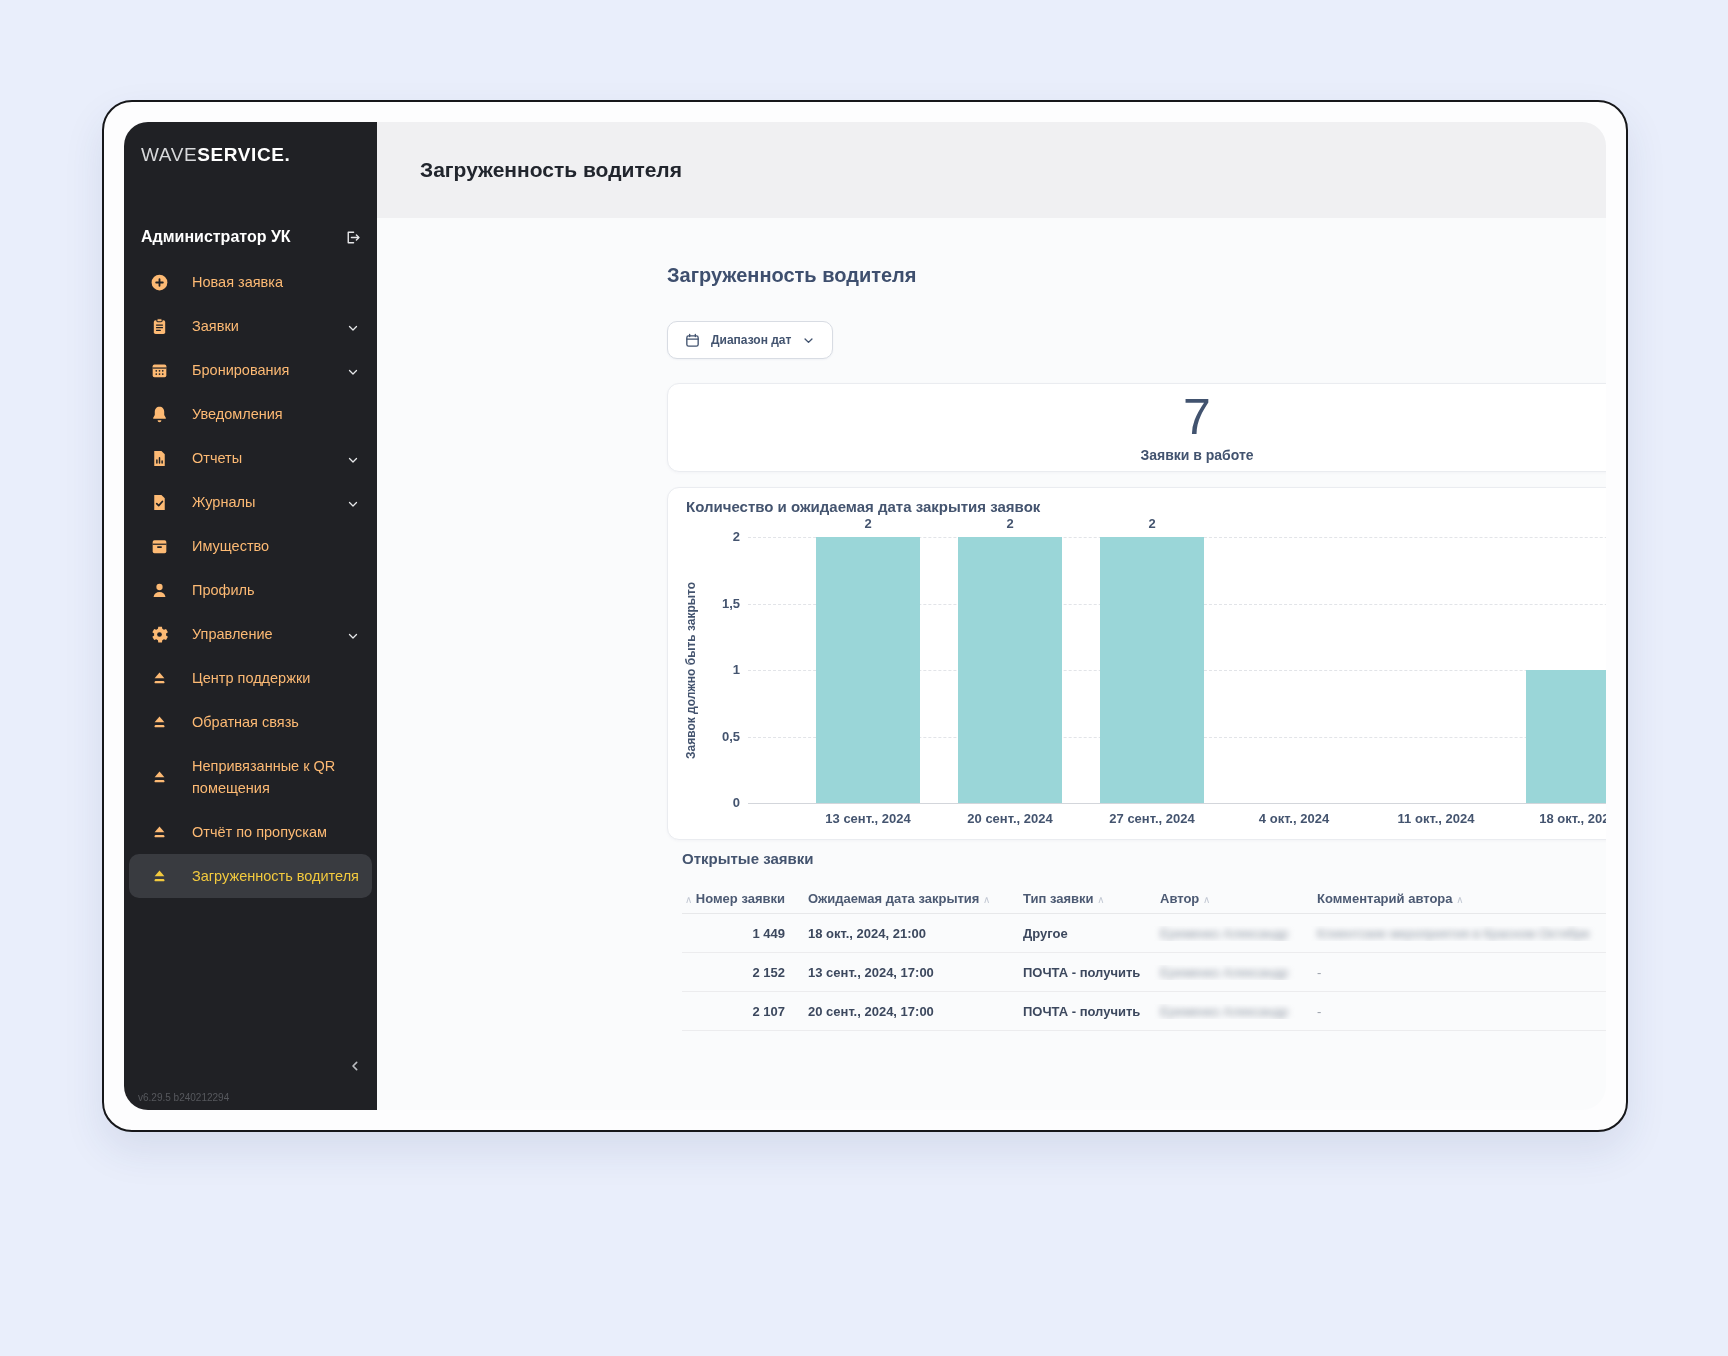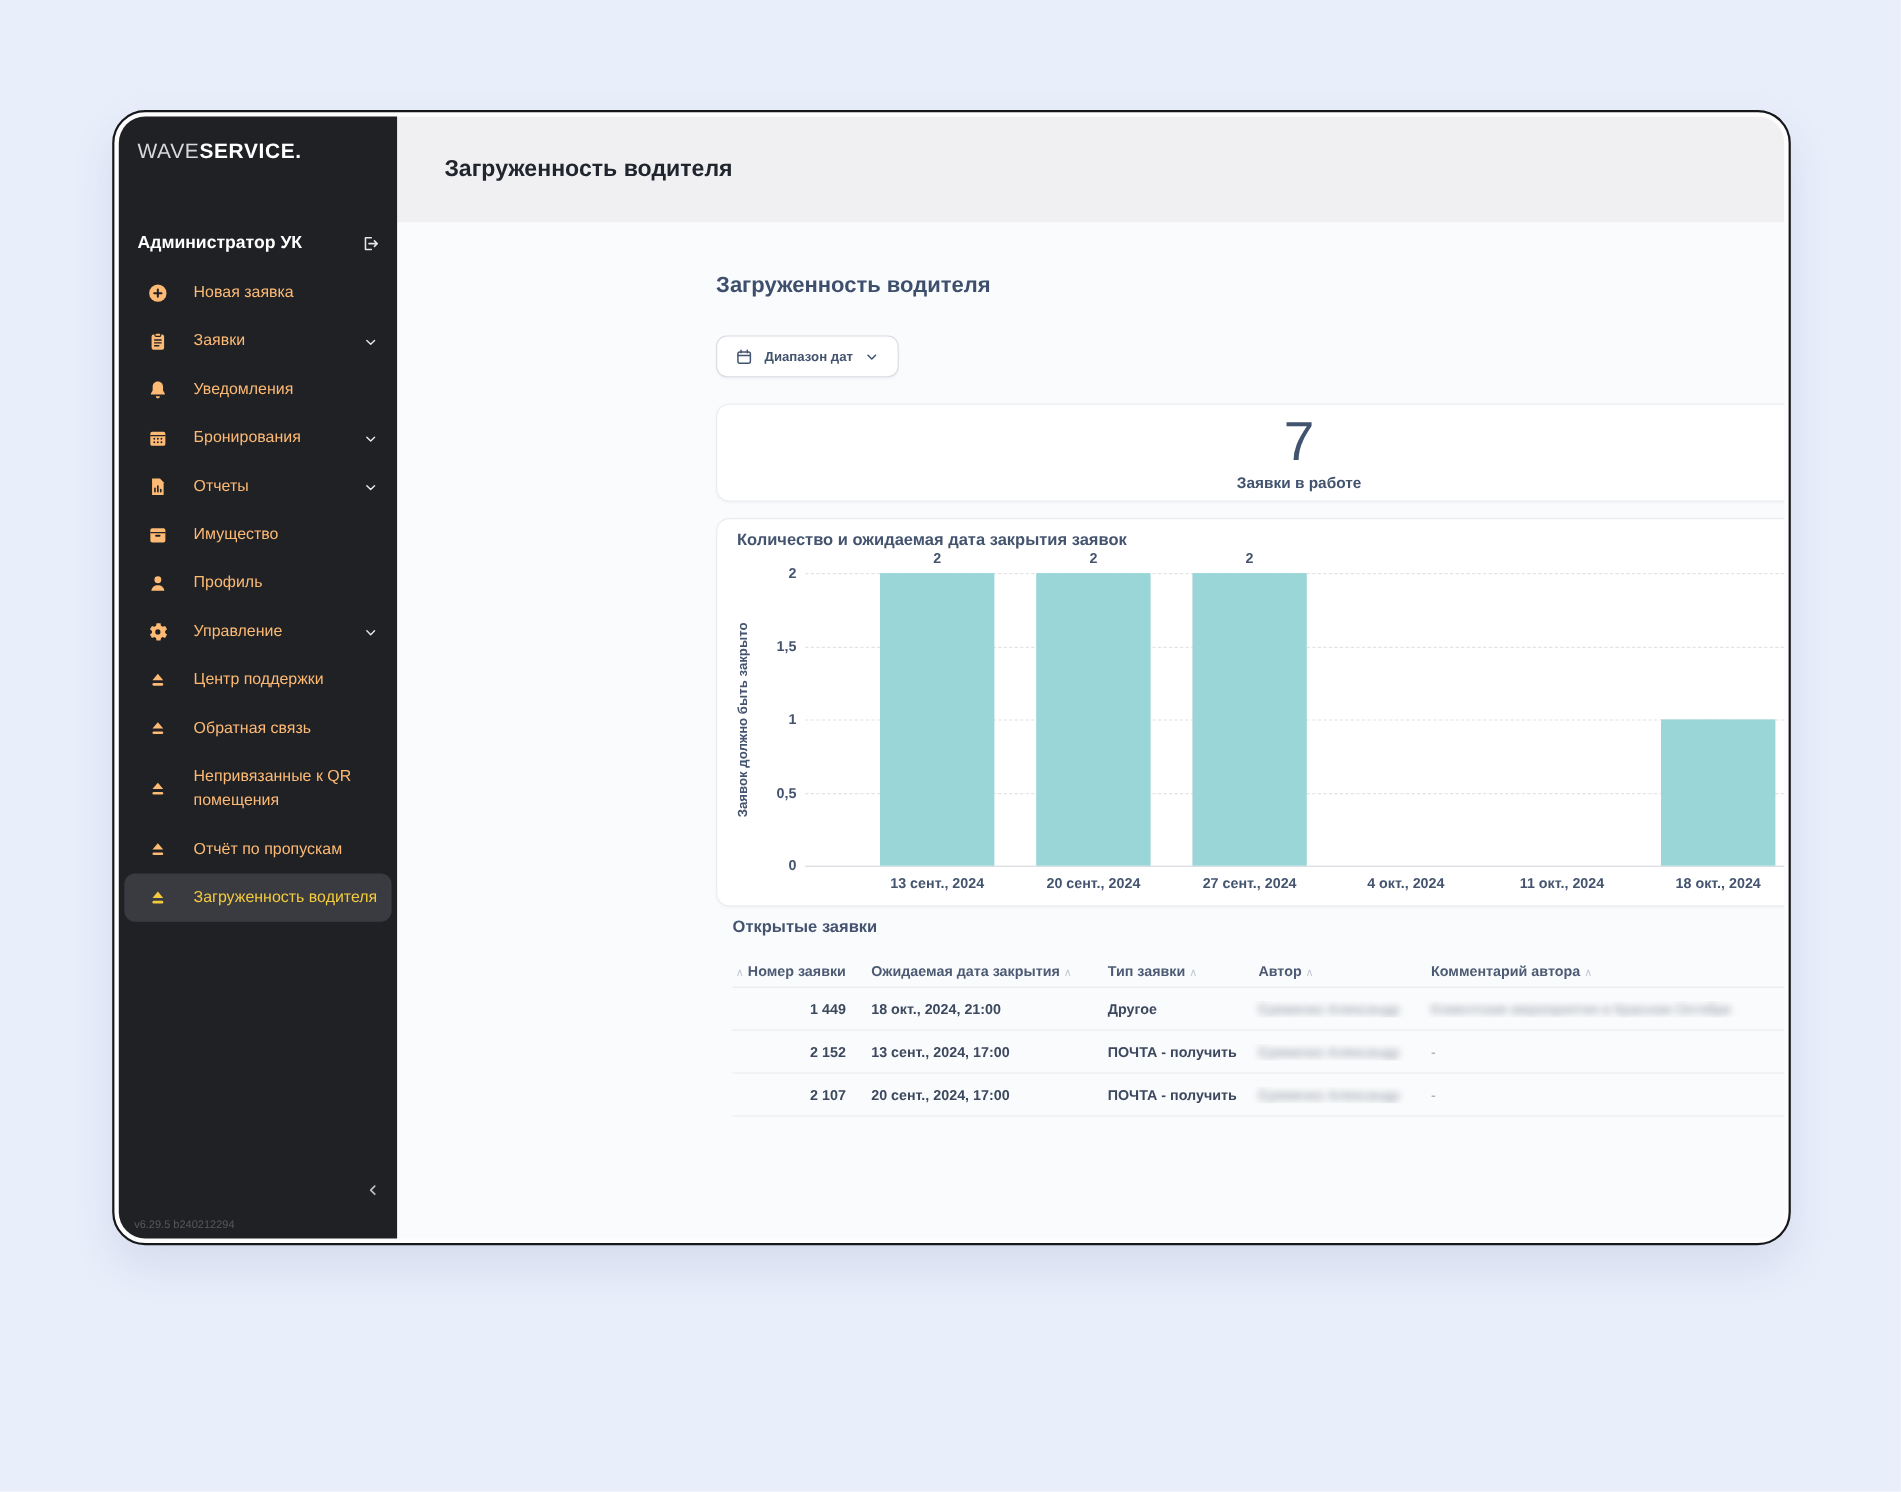--- a/index.html
+++ b/index.html
@@ -6,21 +6,21 @@
   html,body { width:1728px; height:1356px; }
   body {
     background:#e9eefb;
     font-family:"Liberation Sans","DejaVu Sans",sans-serif;
     overflow:hidden;
   }
   .app-window {
     position:absolute; left:102px; top:100px; width:1526px; height:1032px;
     background:#fdfdfe; border:2.5px solid #16171a; border-radius:30px;
     box-shadow:0 18px 40px rgba(40,60,110,.10);
-    padding:4px; display:flex; overflow:hidden;
+    padding:20px; display:flex; overflow:hidden;
   }
   
   .sidebar {
     position:relative; width:253px; flex:0 0 253px; height:100%;
     background:#202125; border-radius:24px 0 0 24px;
     color:#f4f5f6; padding-top:22px; overflow:hidden;
   }
   .logo { padding-left:17px; font-size:19px; letter-spacing:.6px; color:#ececee; white-space:nowrap; }
   .logo .thin { font-weight:300; color:#d8d9db; }
   .logo .bold { font-weight:700; color:#fff; }
@@ -146,54 +146,66 @@
             </svg>
           </span>
           <span class="mi-label">Заявки</span>
           <span class="mi-chevron"><svg viewBox="0 0 24 24" width="12" height="12" fill="none" stroke="currentColor" stroke-width="2.6" stroke-linecap="round" stroke-linejoin="round">
               <path d="M5 9l7 7 7-7"></path>
             </svg></span>
         </div>
         <div class="menu-item">
           <span class="mi-icon">
             <svg viewBox="0 0 24 24" width="21" height="21">
-              <path d="M12 3.2c-3.3 0-5.4 2.4-5.4 5.7v3.7L4.8 15.6v1.2h14.4v-1.2l-1.8-3V8.9c0-3.3-2.1-5.7-5.4-5.7z" fill="currentColor"></path>
-              <path d="M9.8 18.6a2.2 2.2 0 004.4 0z" fill="currentColor"></path>
-            </svg>
-          </span>
-          <span class="mi-label">Уведомления</span>
-        </div>
-        <div class="menu-item">
-          <span class="mi-icon">
-            <svg viewBox="0 0 24 24" width="21" height="21">
               <rect x="4.2" y="5.2" width="15.6" height="14.6" rx="2" fill="currentColor"></rect>
               <path d="M4.2 9.2h15.6" stroke="#202125" stroke-width="1.4"></path>
               <g fill="#202125">
                 <circle cx="8.3" cy="12.4" r="1"></circle>
                 <circle cx="12" cy="12.4" r="1"></circle>
                 <circle cx="15.7" cy="12.4" r="1"></circle>
                 <circle cx="8.3" cy="16" r="1"></circle>
                 <circle cx="12" cy="16" r="1"></circle>
                 <circle cx="15.7" cy="16" r="1"></circle>
               </g>
             </svg>
           </span>
           <span class="mi-label">Бронирования</span>
           <span class="mi-chevron"><svg viewBox="0 0 24 24" width="12" height="12" fill="none" stroke="currentColor" stroke-width="2.6" stroke-linecap="round" stroke-linejoin="round">
               <path d="M5 9l7 7 7-7"></path>
             </svg></span>
         </div>
         <div class="menu-item">
           <span class="mi-icon">
             <svg viewBox="0 0 24 24" width="21" height="21">
+              <path d="M12 3.2c-3.3 0-5.4 2.4-5.4 5.7v3.7L4.8 15.6v1.2h14.4v-1.2l-1.8-3V8.9c0-3.3-2.1-5.7-5.4-5.7z" fill="currentColor"></path>
+              <path d="M9.8 18.6a2.2 2.2 0 004.4 0z" fill="currentColor"></path>
+            </svg>
+          </span>
+          <span class="mi-label">Уведомления</span>
+        </div>
+        <div class="menu-item">
+          <span class="mi-icon">
+            <svg viewBox="0 0 24 24" width="21" height="21">
               <path d="M6 3.3h8.2l3.8 3.9v13.5H6z" fill="currentColor"></path>
               <path d="M9 17.2v-3.6M12 17.2v-6M15 17.2v-2.4" stroke="#202125" stroke-width="1.7" stroke-linecap="round"></path>
             </svg>
           </span>
           <span class="mi-label">Отчеты</span>
+          <span class="mi-chevron"><svg viewBox="0 0 24 24" width="12" height="12" fill="none" stroke="currentColor" stroke-width="2.6" stroke-linecap="round" stroke-linejoin="round">
+              <path d="M5 9l7 7 7-7"></path>
+            </svg></span>
+        </div>
+        <div class="menu-item">
+          <span class="mi-icon">
+            <svg viewBox="0 0 24 24" width="21" height="21">
+              <path d="M6 3.3h8.2l3.8 3.9v13.5H6z" fill="currentColor"></path>
+              <path d="M8.8 13.2l2.3 2.4 4.2-4.8" stroke="#202125" stroke-width="1.9" fill="none" stroke-linecap="round" stroke-linejoin="round"></path>
+            </svg>
+          </span>
+          <span class="mi-label">Журналы</span>
           <span class="mi-chevron"><svg viewBox="0 0 24 24" width="12" height="12" fill="none" stroke="currentColor" stroke-width="2.6" stroke-linecap="round" stroke-linejoin="round">
               <path d="M5 9l7 7 7-7"></path>
             </svg></span>
         </div>
         <div class="menu-item">
           <span class="mi-icon">
             <svg viewBox="0 0 24 24" width="21" height="21">
               <rect x="4.2" y="4.8" width="15.6" height="14.8" rx="2" fill="currentColor"></rect>
               <path d="M4.2 9.4h15.6" stroke="#202125" stroke-width="1.4"></path>
               <rect x="9.2" y="11.6" width="5.6" height="2" rx="1" fill="#202125"></rect>

